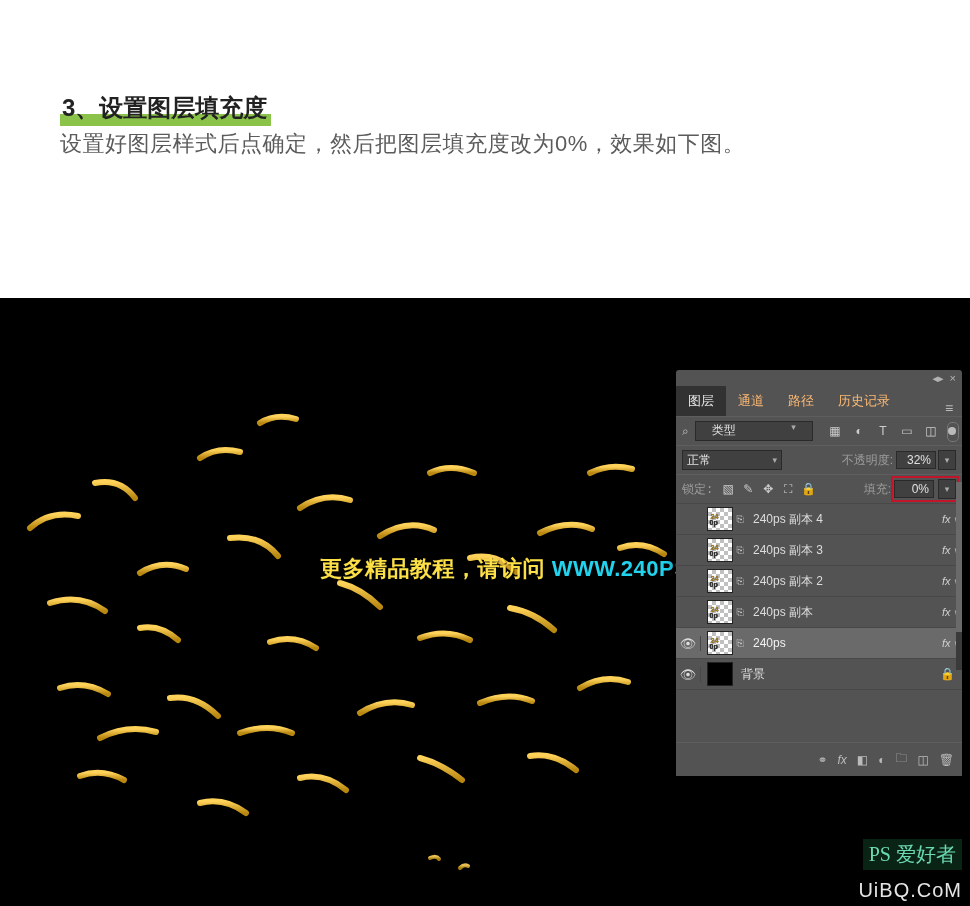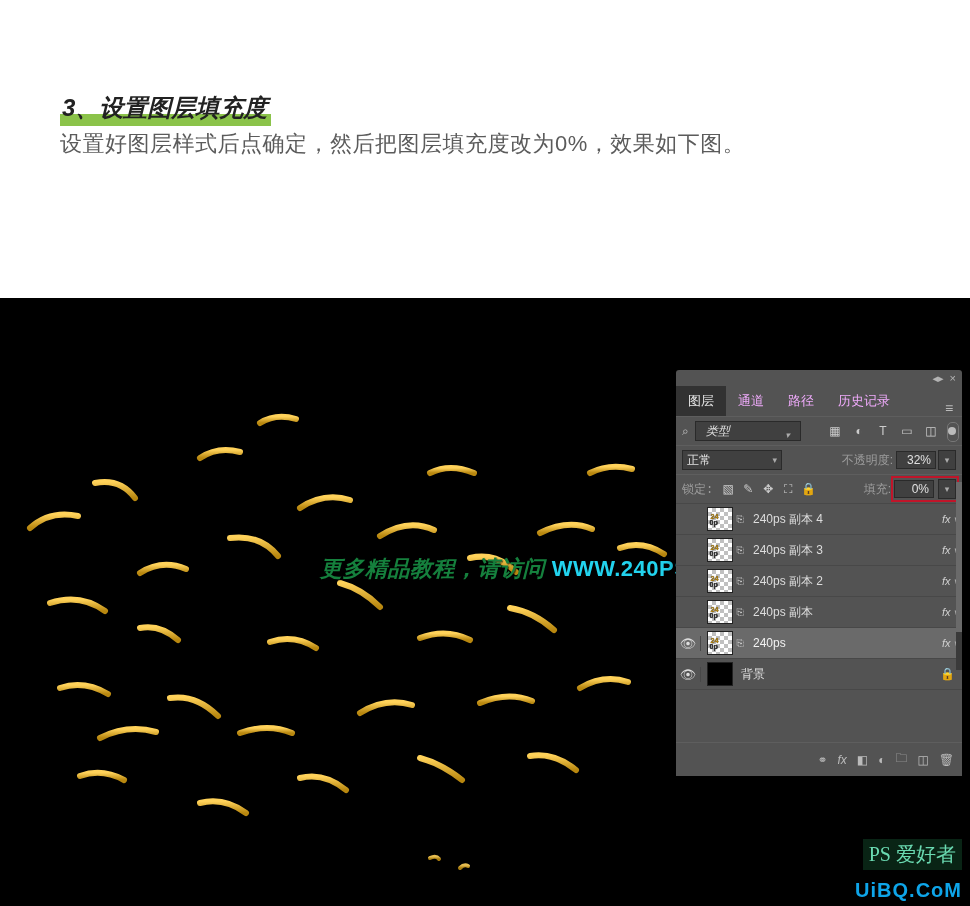--- a/index.html
+++ b/index.html
@@ -21,21 +21,20 @@
     padding-top: 92px;
   }
 
   .heading {
     display: inline-block;
     font-size: 24px;
     font-weight: 600;
     color: #222;
     background: linear-gradient(to top, #8bc34a 0%, #8bc34a 35%, transparent 35%);
     padding: 0 4px 2px 2px;
-    font-style: italic;
   }
 
   .paragraph {
     font-size: 22px;
     color: #5b5b5b;
     line-height: 1.6;
     letter-spacing: 0.5px;
   }
 
   
@@ -64,23 +63,22 @@
     left: 320px;
     top: 256px;
     white-space: nowrap;
     font-size: 22px;
     font-weight: 700;
     z-index: 5;
     pointer-events: none;
     letter-spacing: 0.5px;
   }
   .wm-white {
-    color: #15803d;
+    color: #fde047;
     text-shadow: 1px 1px 1px rgba(0,0,0,.6);
-    font-style: italic;
   }
   .wm-cyan {
     color: #22d3ee;
     text-shadow: 1px 1px 1px rgba(0,0,0,.6);
   }
 
   
   .panel-frame {
     position: absolute;
     right: 8px;
@@ -111,21 +109,21 @@
   .tabs {
     display: flex;
     align-items: flex-end;
     background: #535353;
     height: 30px;
     position: relative;
   }
   .tab {
     padding: 0 12px;
     font-size: 13px;
-    color: #f0abfc;
+    color: #fdba74;
     cursor: pointer;
     height: 100%;
     display: flex;
     align-items: center;
   }
   .tab.active {
     background: #323232;
     color: #e8e8e8;
   }
   .tab-menu {
@@ -157,26 +155,25 @@
   .search-icon {
     font-size: 12px;
     color: #bbb;
   }
   .type-select {
     flex: 0 0 84px;
     background: #404040;
     border: 1px solid #2a2a2a;
     height: 18px;
     display: flex;
-    align-items: flex-end;
+    align-items: flex-start;
     justify-content: space-between;
-    padding: 0 10px;
+    padding: 0 16px;
     font-size: 12px;
     color: #e0e0e0;
-    font-style: italic;
   }
   .chev {
     font-size: 9px;
     color: #aaa;
   }
   .filter-icons {
     margin-left: auto;
     display: flex;
     gap: 10px;
     align-items: center;
@@ -418,23 +415,23 @@
     font-family: "Brush Script MT", cursive;
     font-size: 20px;
     padding: 2px 6px;
     border-radius: 0;
     opacity: .85;
   }
   .uibq {
     position: absolute;
     right: 8px;
     bottom: 4px;
-    color: #0ea5e9;
+    color: #e5e5e5;
     font-size: 20px;
-    font-weight: bold;
+    font-weight: normal;
     letter-spacing: 1px;
   }
 
 </style>
 </head>
 <body>
 
 <div class="page-content">
   <div class="heading-wrap">
     <span class="heading">3、设置图层填充度</span>

